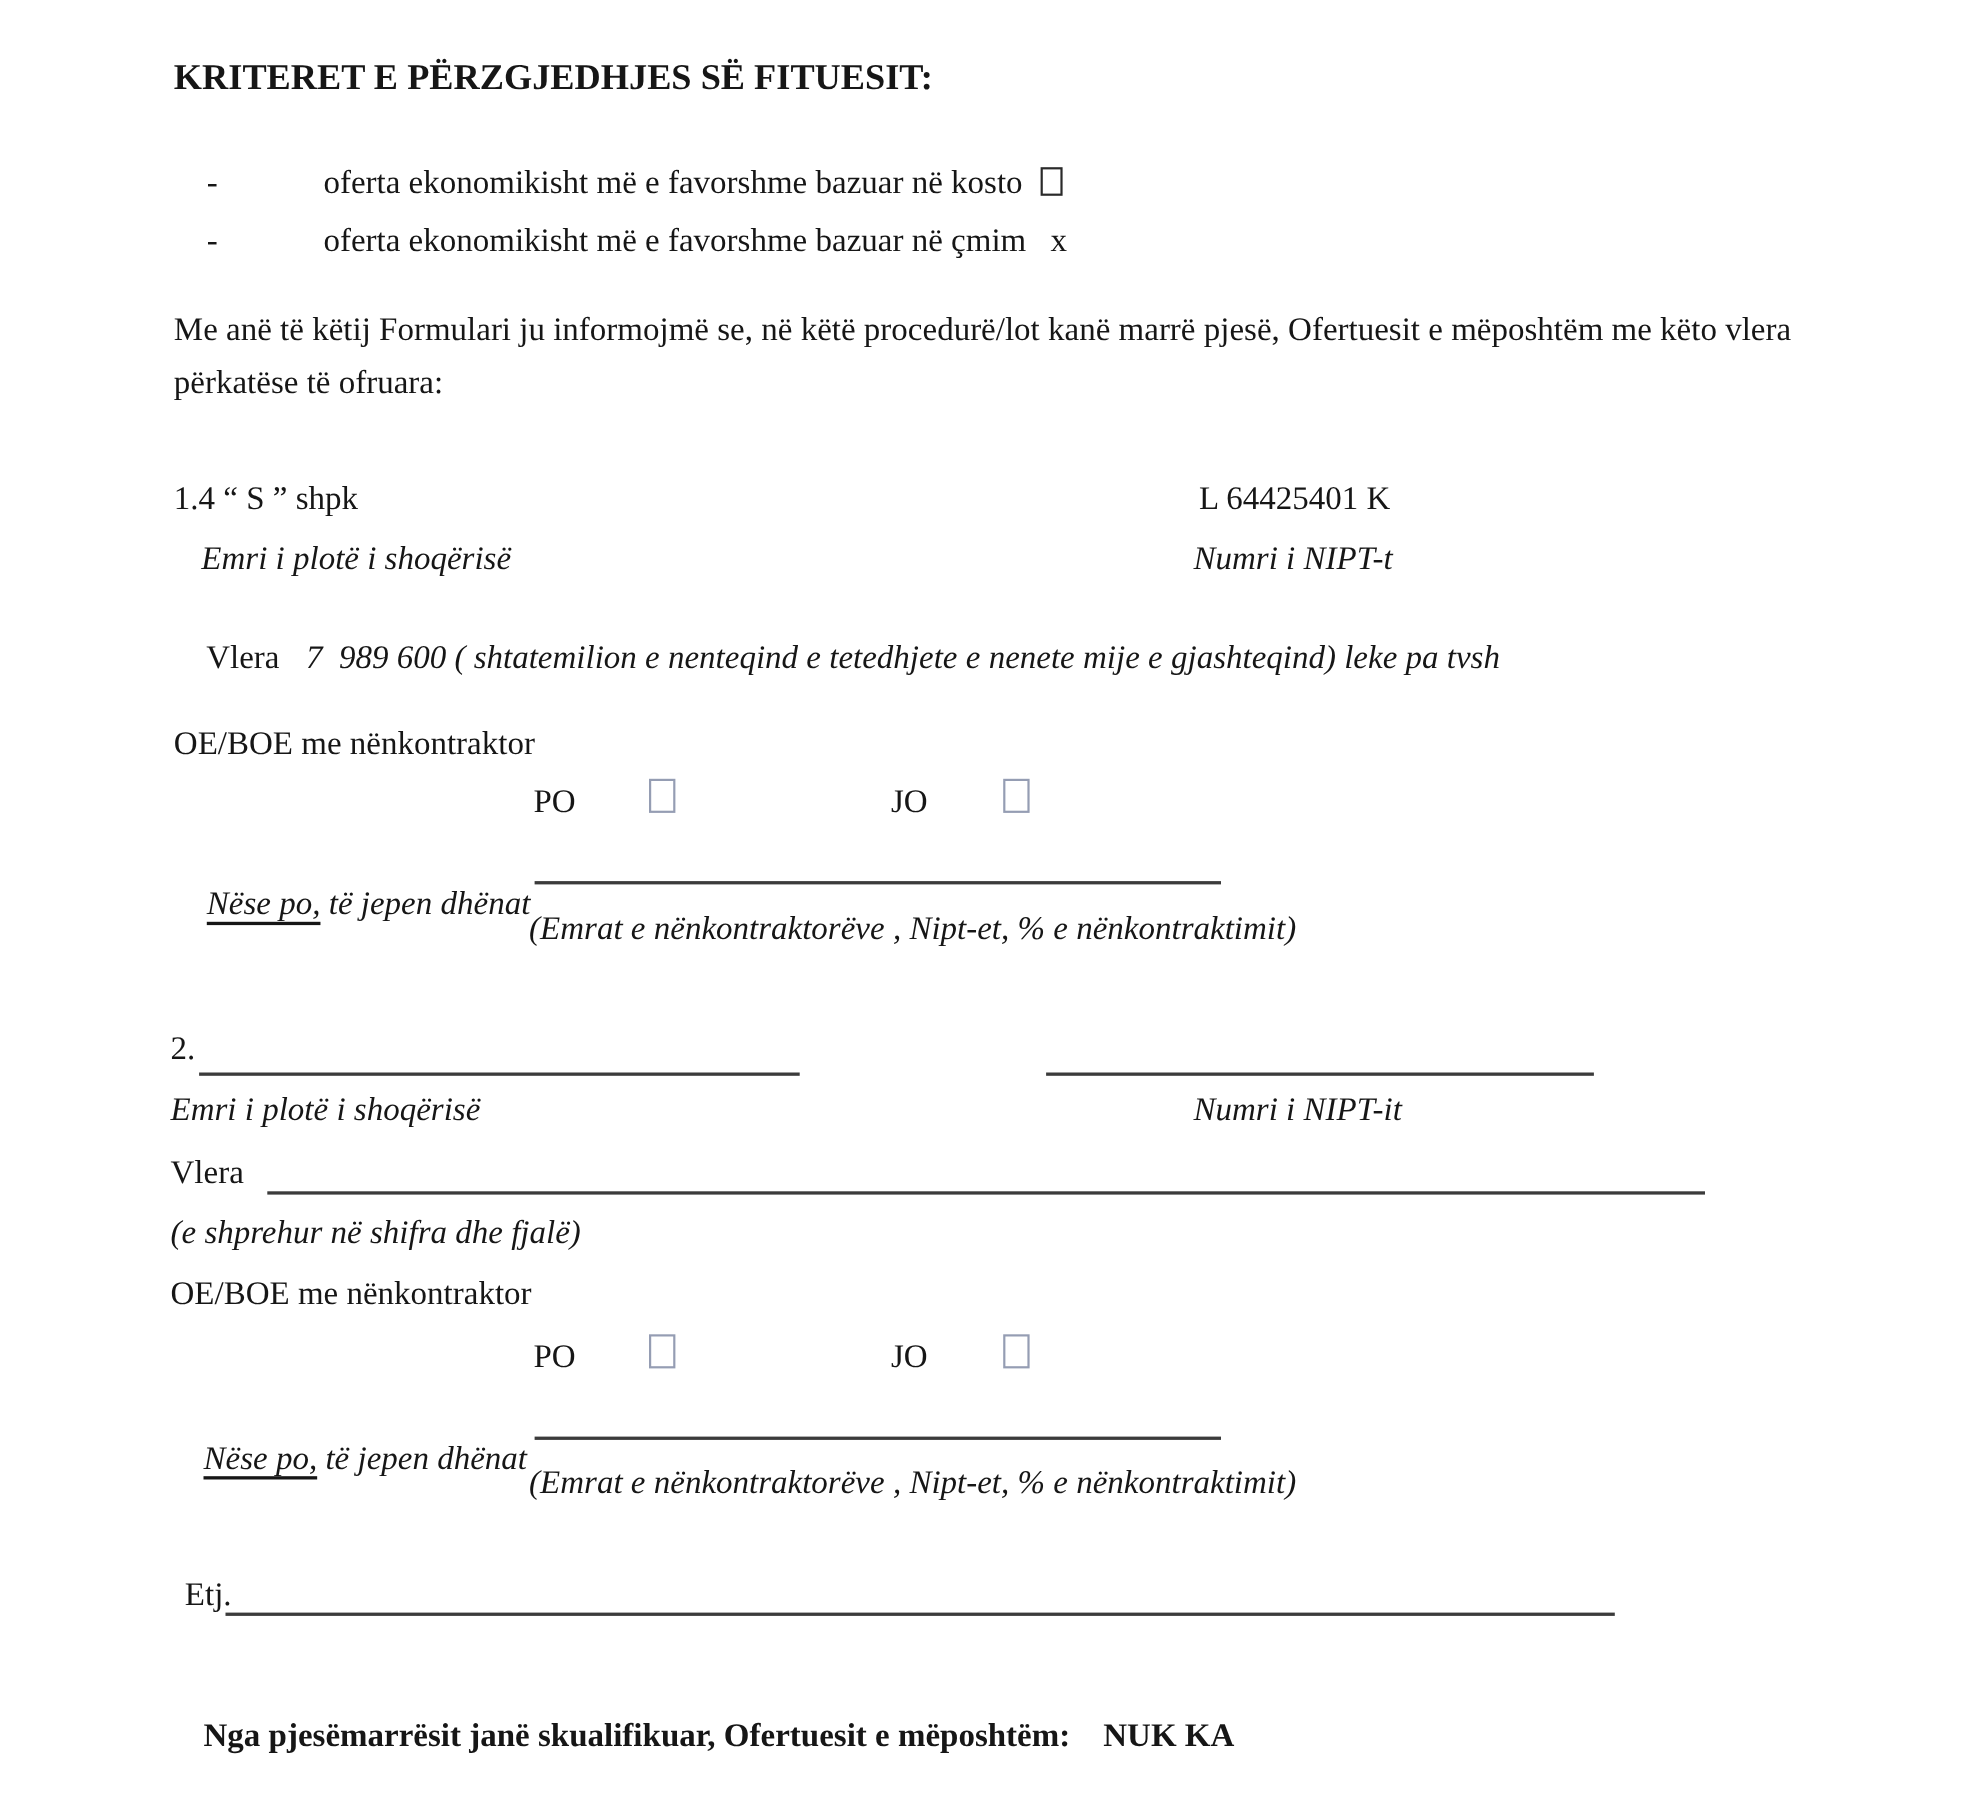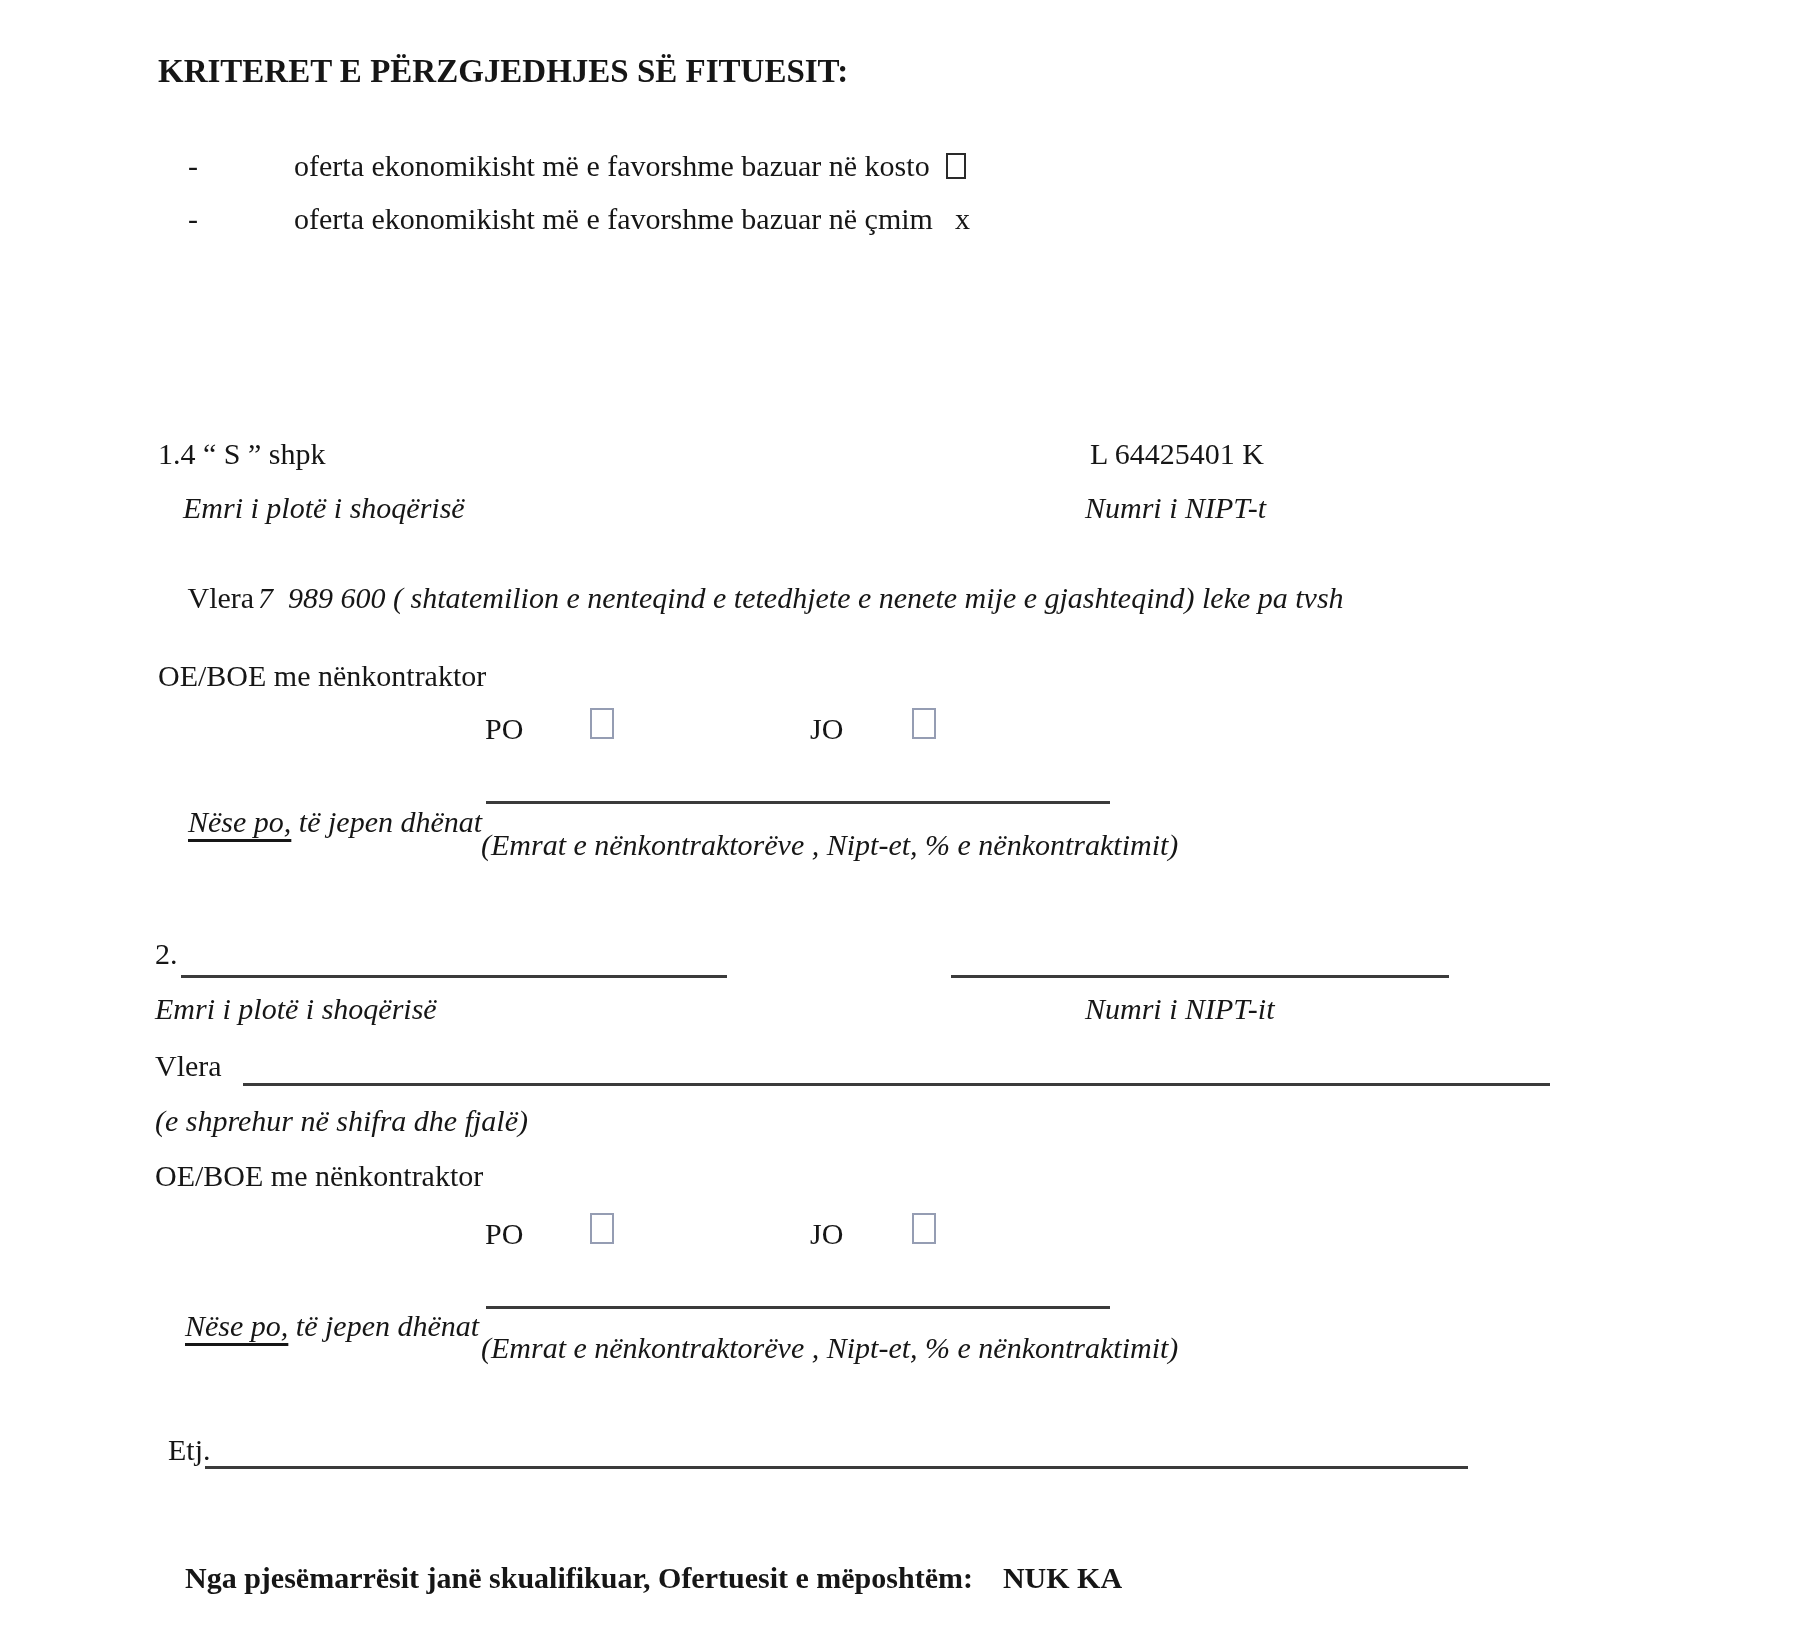--- a/index.html
+++ b/index.html
@@ -62,38 +62,39 @@
   }
   .x-mark {
     display: inline-block;
     margin-left: 22px;
   }
   .rule {
     position: absolute;
     height: 0;
     border-top: 3px solid #3b3b3b;
   }
-  .val-gap { margin-left: 4px; }
+  .val-gap { margin-left: 24px; }
   .disq-gap { margin-left: 30px; text-align: right; }
 </style>
 </head>
 <body>
 
 <div class="page">
 
   <div class="line title" style="left:158px; top:52px">KRITERET E PËRZGJEDHJES SË FITUESIT:</div>
 
   <div class="line" style="left:158px; top:112px">
     <span class="dash">-</span><span>oferta ekonomikisht më e favorshme bazuar në kosto</span><span class="cb-dark"></span>
   </div>
 
   <div class="line" style="left:158px; top:165px">
     <span class="dash">-</span><span>oferta ekonomikisht më e favorshme bazuar në çmim</span><span class="x-mark">x</span>
   </div>
 
+  <div class="para" style="left:158px; top:276px; width:1505px">Me anë të këtij Formulari ju informojmë se, në këtë procedurë/lot kanë marrë pjesë, Ofertuesit e mëposhtëm me këto vlera përkatëse të ofruara:</div>
 
   <div class="line" style="left:158px; top:436px">1.4 “ S ” shpk</div>
   <div class="line" style="left:1090px; top:436px">L 64425401 K</div>
 
   <div class="line italic" style="left:183px; top:490px">Emri i plotë i shoqërisë</div>
   <div class="line italic" style="left:1085px; top:490px">Numri i NIPT-t</div>
 
   <div class="line" style="left:158px; top:544px">
     <span>Vlera</span><span class="italic val-gap">7  989 600 ( shtatemilion e nenteqind e tetedhjete e nenete mije e gjashteqind) leke pa tvsh</span>
   </div>

